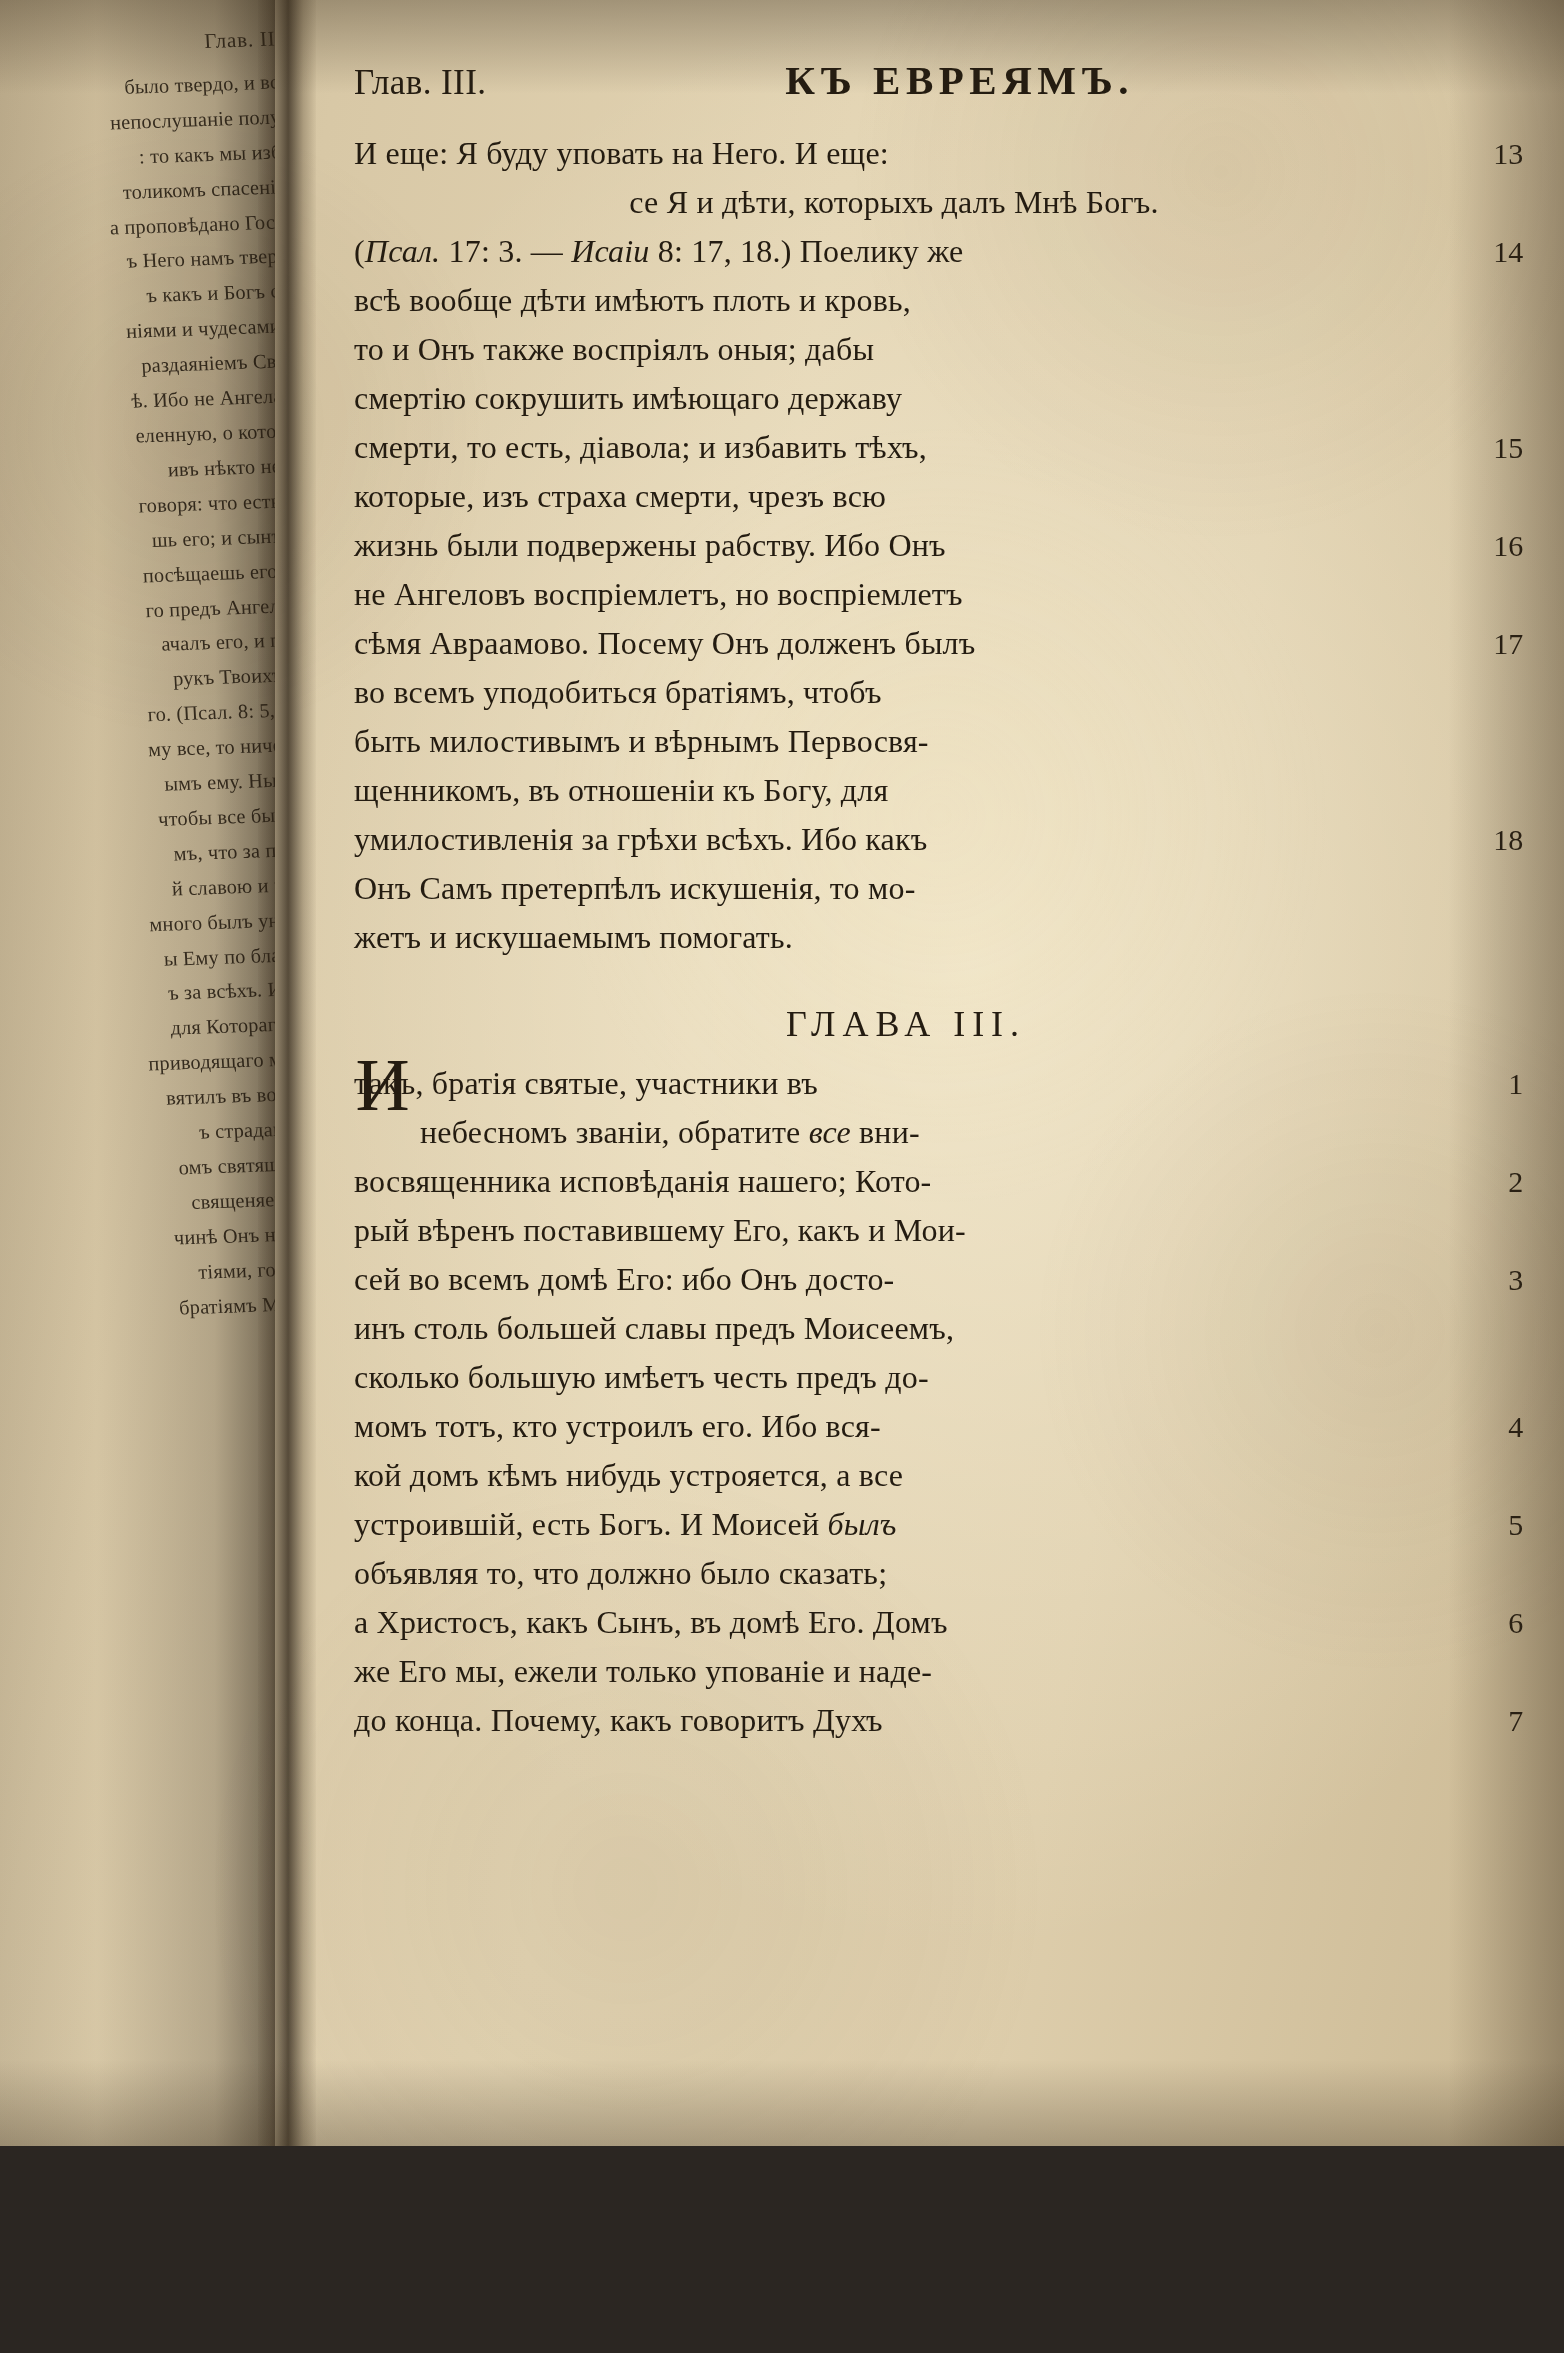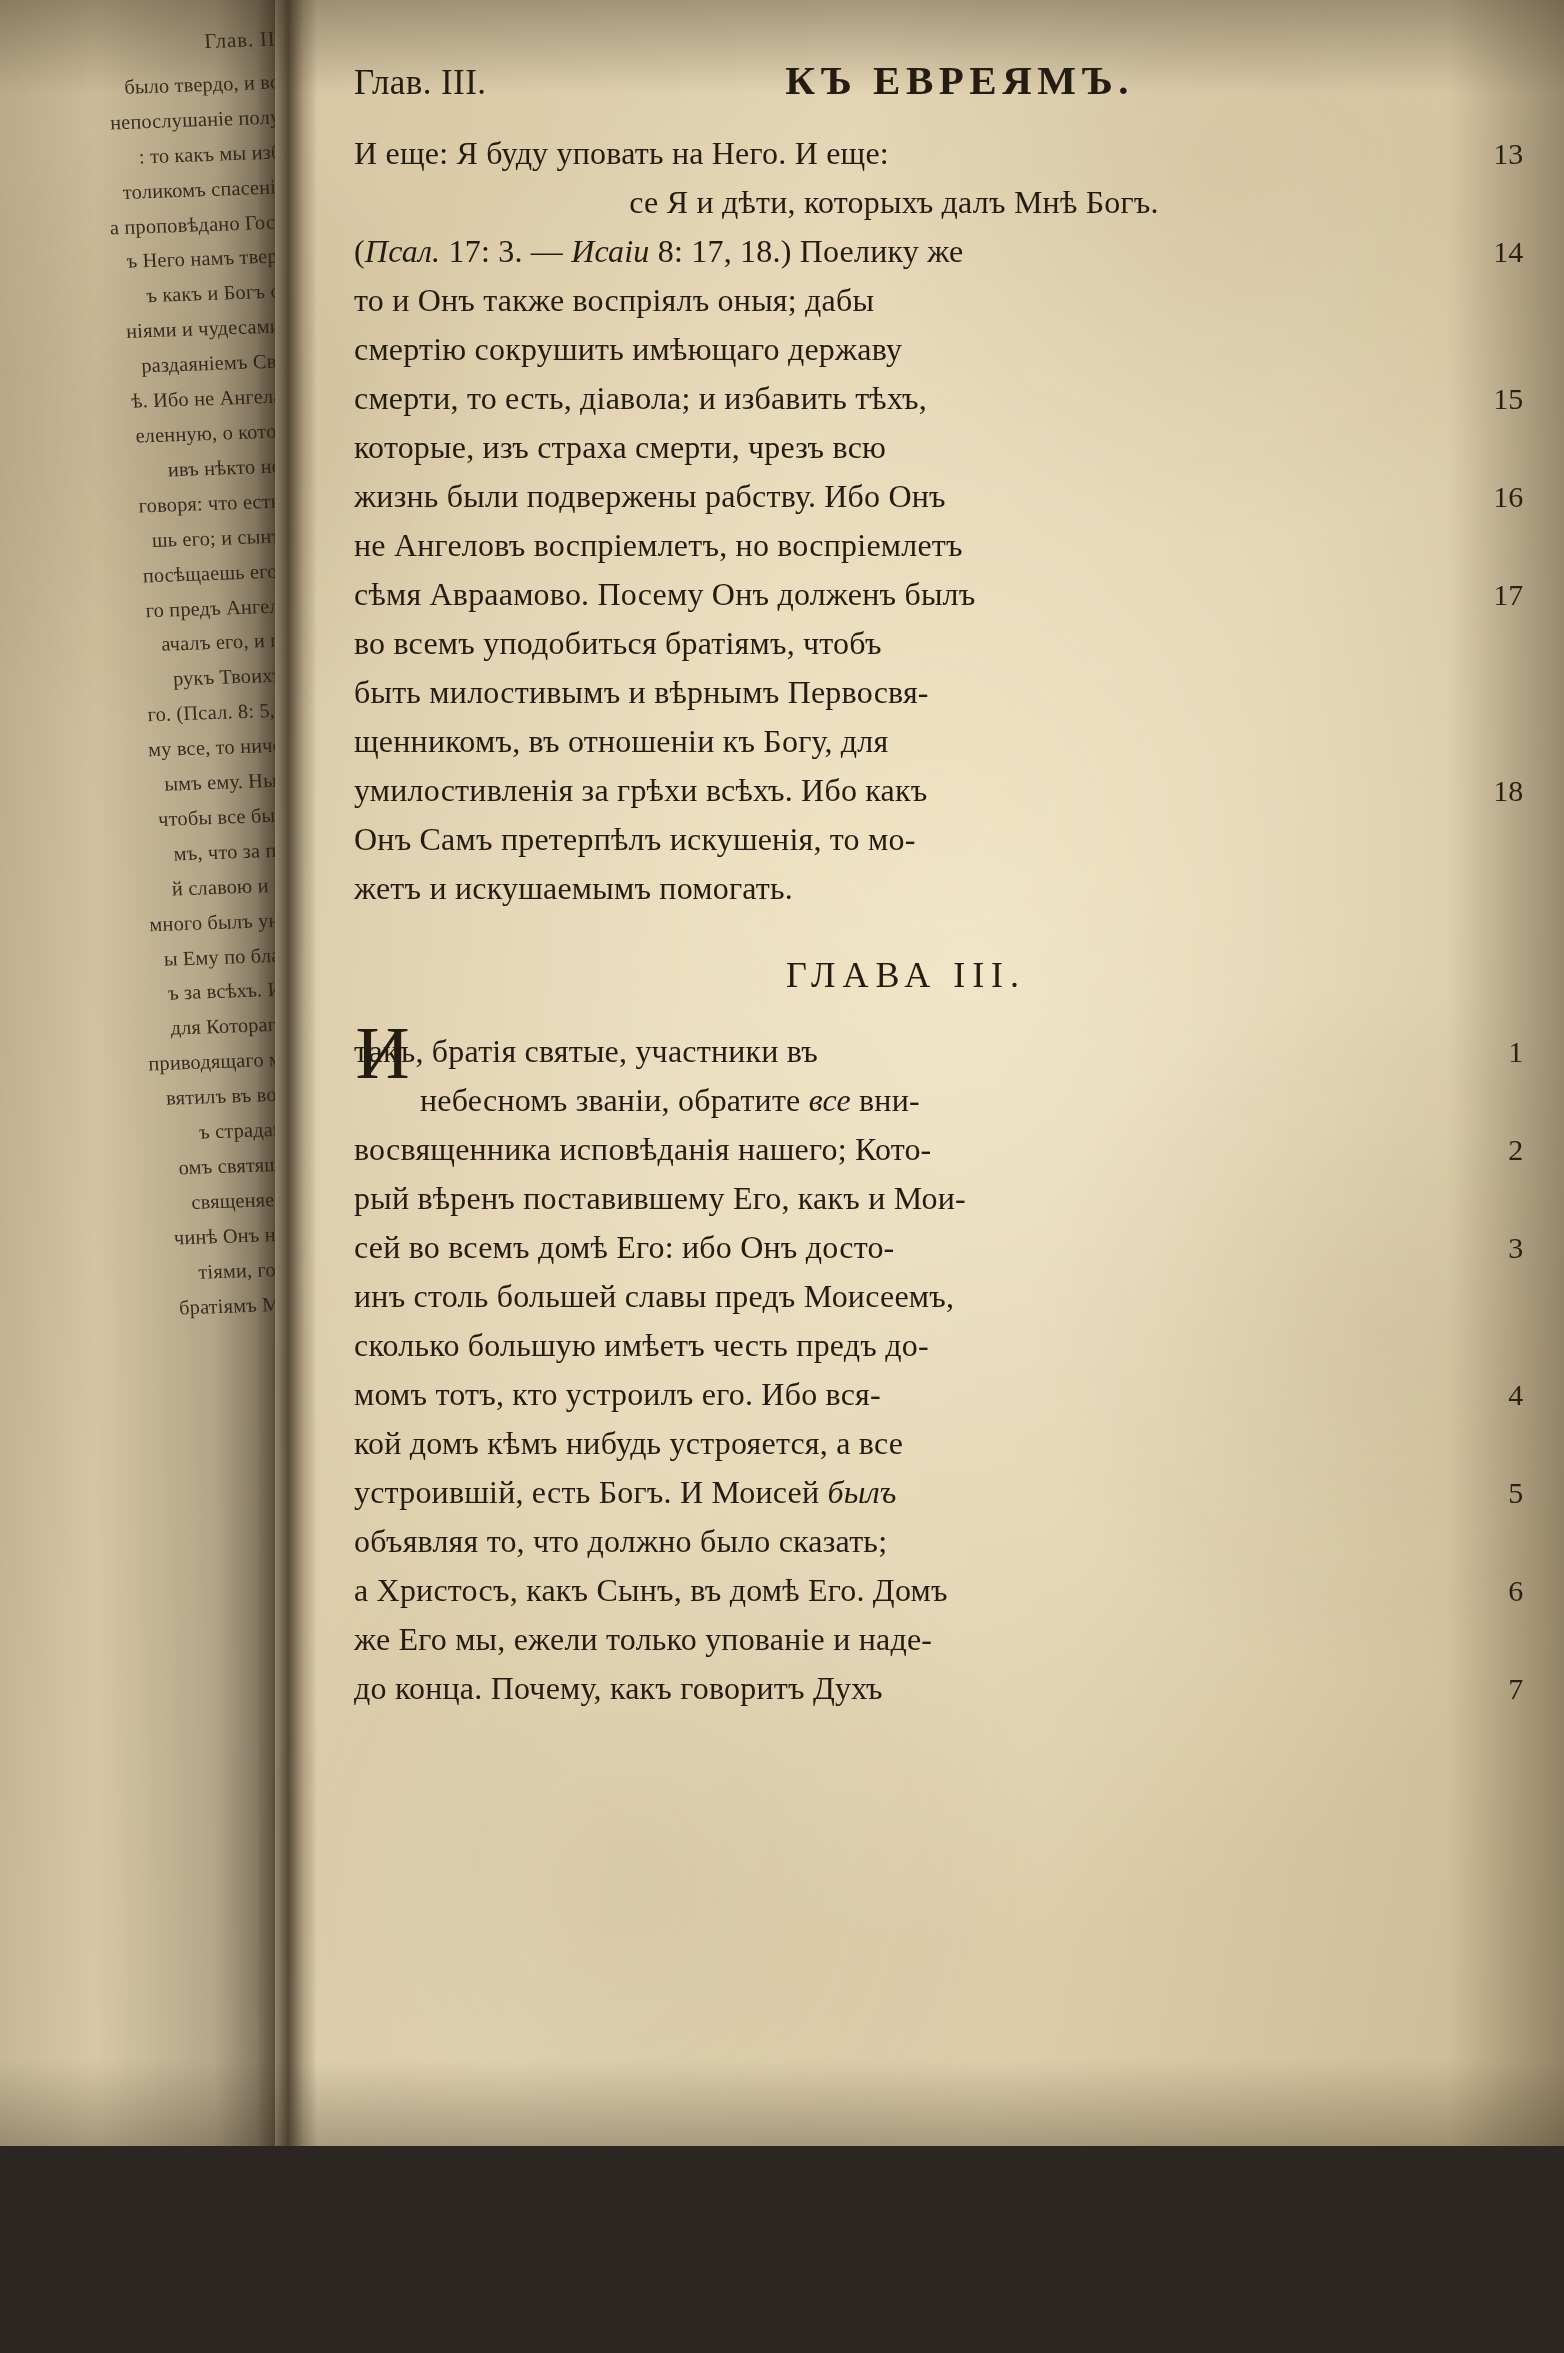--- a/index.html
+++ b/index.html
@@ -198,21 +198,21 @@
     line-height: 49px;
     text-align: right;
     width: 67px;
   }
 
   .chapter-heading {
     text-align: center;
     font-size: 36px;
     letter-spacing: 7px;
     margin-top: 41px;
-    margin-bottom: 31px;
+    margin-bottom: 14px;
     padding-right: 70px;
   }
 
   .dropcap-line .txt {
     padding-left: 0;
   }
   .dropcap {
     position: absolute;
     left: 1.6px;
     top: -12.5px;
@@ -302,20 +302,24 @@
               <span>се Я и дѣти, которыхъ далъ Мнѣ Богъ.</span>
             </div>
           <div class="vnum"></div>
         </div>
 
         <div class="line">
           <div class="txt">(<i>Псал.</i> 17: 3. — <i>Исаіи</i> 8: 17, 18.)  Поелику же</div>
           <div class="vnum">14</div>
         </div>
 
+        <div class="line">
+          <div class="txt">всѣ вообще дѣти имѣютъ плоть и кровь,</div>
+          <div class="vnum"></div>
+        </div>
 
         <div class="line">
           <div class="txt">то и Онъ также воспріялъ оныя; дабы</div>
           <div class="vnum"></div>
         </div>
 
         <div class="line">
           <div class="txt">смертію сокрушить имѣющаго державу</div>
           <div class="vnum"></div>
         </div>

